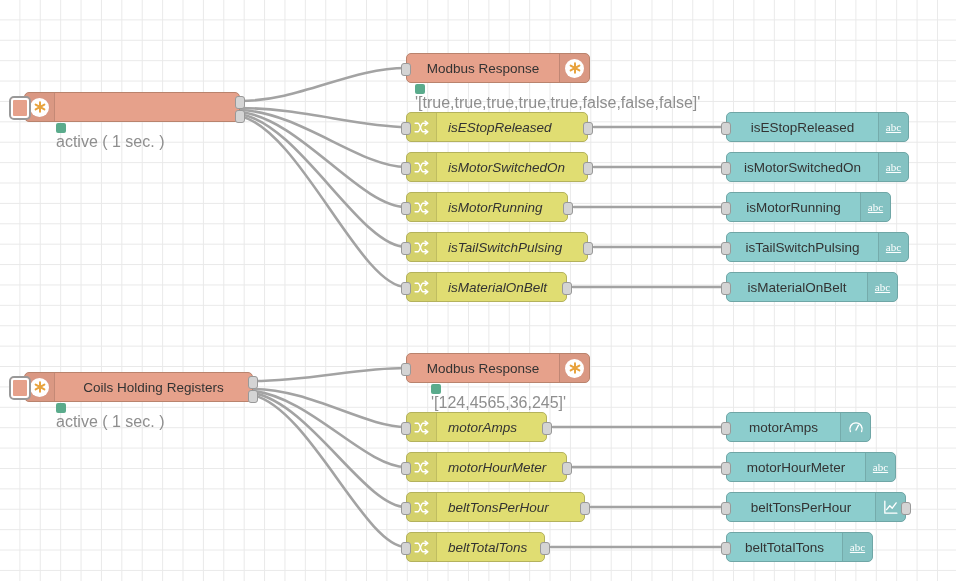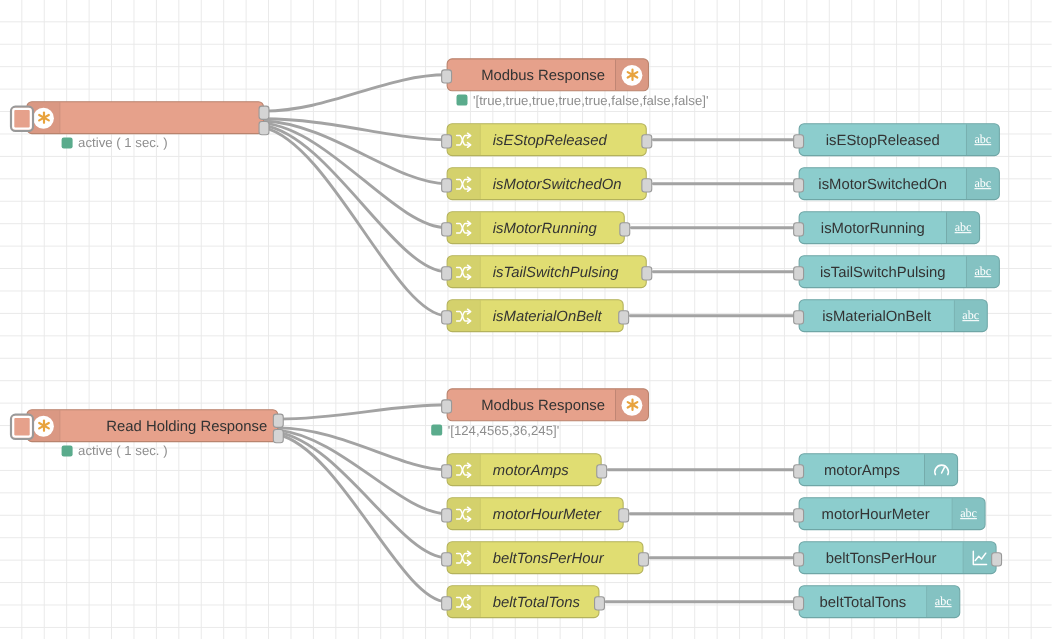--- a/index.html
+++ b/index.html
@@ -53,21 +53,21 @@
     background:rgba(0,0,0,0.05);
   }
   .lbl{
     flex:1 1 auto;
     padding:0 9px;
     text-align:center;
     overflow:hidden;
     text-overflow:ellipsis;
   }
   .node.change .lbl{font-style:italic;text-align:left;padding-left:11px;}
-  .node.modbus .lbl{text-align:right;}
+  .node.modbus .lbl{text-align:center;}
   .node.ui .lbl{text-align:center;}
 
   
   .port{
     position:absolute;
     width:10px;height:13px;
     background:#d4d4d4;
     border:1px solid #999999;
     border-radius:3px;
     box-sizing:border-box;
@@ -89,24 +89,25 @@
     display:block;width:100%;height:100%;
     border-radius:3px;
     border:2px solid #ffffff;
     box-sizing:border-box;
     background:#e6a18b;
   }
 
   
   .status{
     position:absolute;
-    display:flex;align-items:center;
-    font-size:12px;
+    display:flex;
+    font-size:16px;
     color:#8e8e8e;
     white-space:nowrap;
+    flex-direction:column;
   }
   .status .dot{
     width:10px;height:10px;border-radius:2px;
     background:#5aab8c;
     margin-right:5px;flex:0 0 10px;
   }
 
   
   .g-modbus{
     width:19px;height:19px;border-radius:50%;
@@ -320,21 +321,21 @@
         <svg class="gi" width="14" height="14" viewBox="0 0 24 24">
           <g stroke="#e8a33d" stroke-width="3.4" stroke-linecap="round">
             <line x1="12" y1="4" x2="12" y2="20"></line>
             <line x1="4.5" y1="7.8" x2="19.5" y2="16.2"></line>
             <line x1="4.5" y1="16.2" x2="19.5" y2="7.8"></line>
           </g>
           <circle cx="12" cy="12" r="3" fill="#e8a33d"></circle>
         </svg>
       </span>
     </span>
-    <span class="lbl">Read Holding Response</span>
+    <span class="lbl">Coils Holding Registers</span>
     <span class="port out" style="top:3px;"></span>
     <span class="port out" style="top:17px;"></span>
   </div>
   <div class="status" style="left:56px;top:403px;">
     <span class="dot"></span>
     <span>active ( 1 sec. )</span>
   </div>
 
   <div class="node modbus" style="left:406px;top:353px;width:184px;">
     <span class="port in" style="top:9px;"></span>
@@ -345,21 +346,21 @@
           <g stroke="#e8a33d" stroke-width="3.4" stroke-linecap="round">
             <line x1="12" y1="4" x2="12" y2="20"></line>
             <line x1="4.5" y1="7.8" x2="19.5" y2="16.2"></line>
             <line x1="4.5" y1="16.2" x2="19.5" y2="7.8"></line>
           </g>
           <circle cx="12" cy="12" r="3" fill="#e8a33d"></circle>
         </svg>
       </span>
     </span>
   </div>
-  <div class="status" style="left:392px;top:384px;">
+  <div class="status" style="left:431px;top:384px;">
     <span class="dot"></span>
     <span>'[124,4565,36,245]'</span>
   </div>
 
   <div class="node change" style="left:406px;top:412px;width:141px;">
     <span class="port in" style="top:9px;"></span>
     <span class="icon-left">
       <svg class="gi" width="17" height="17" viewBox="0 0 24 24" fill="none" stroke="#ffffff" stroke-width="2" stroke-linecap="round" stroke-linejoin="round">
         <path d="M3 6h4c3 0 4 12 7 12h6"></path>
           <polyline points="17,15 21,18 17,21"></polyline>

